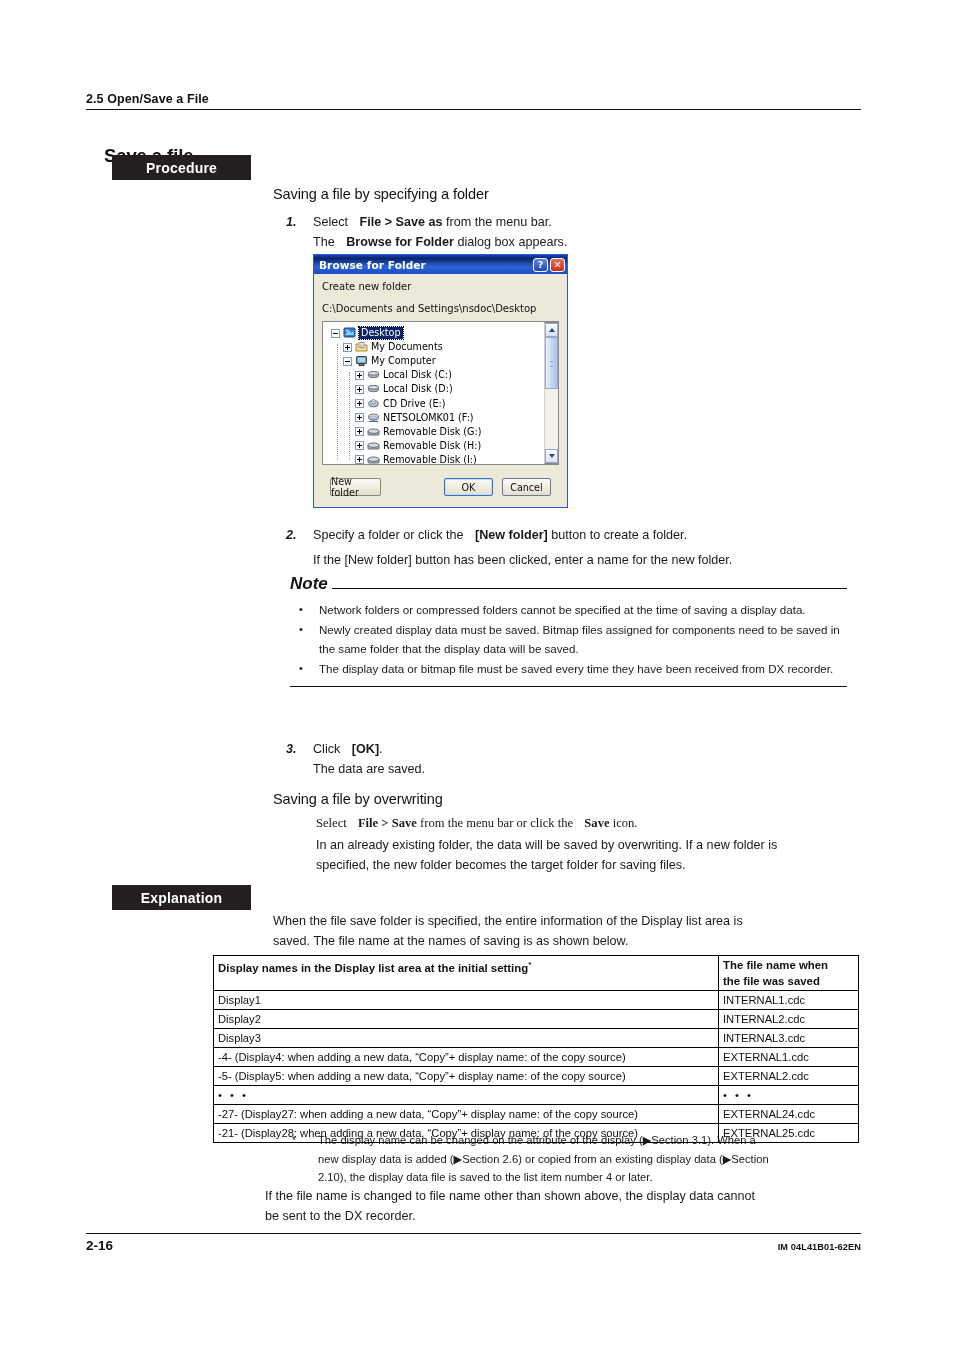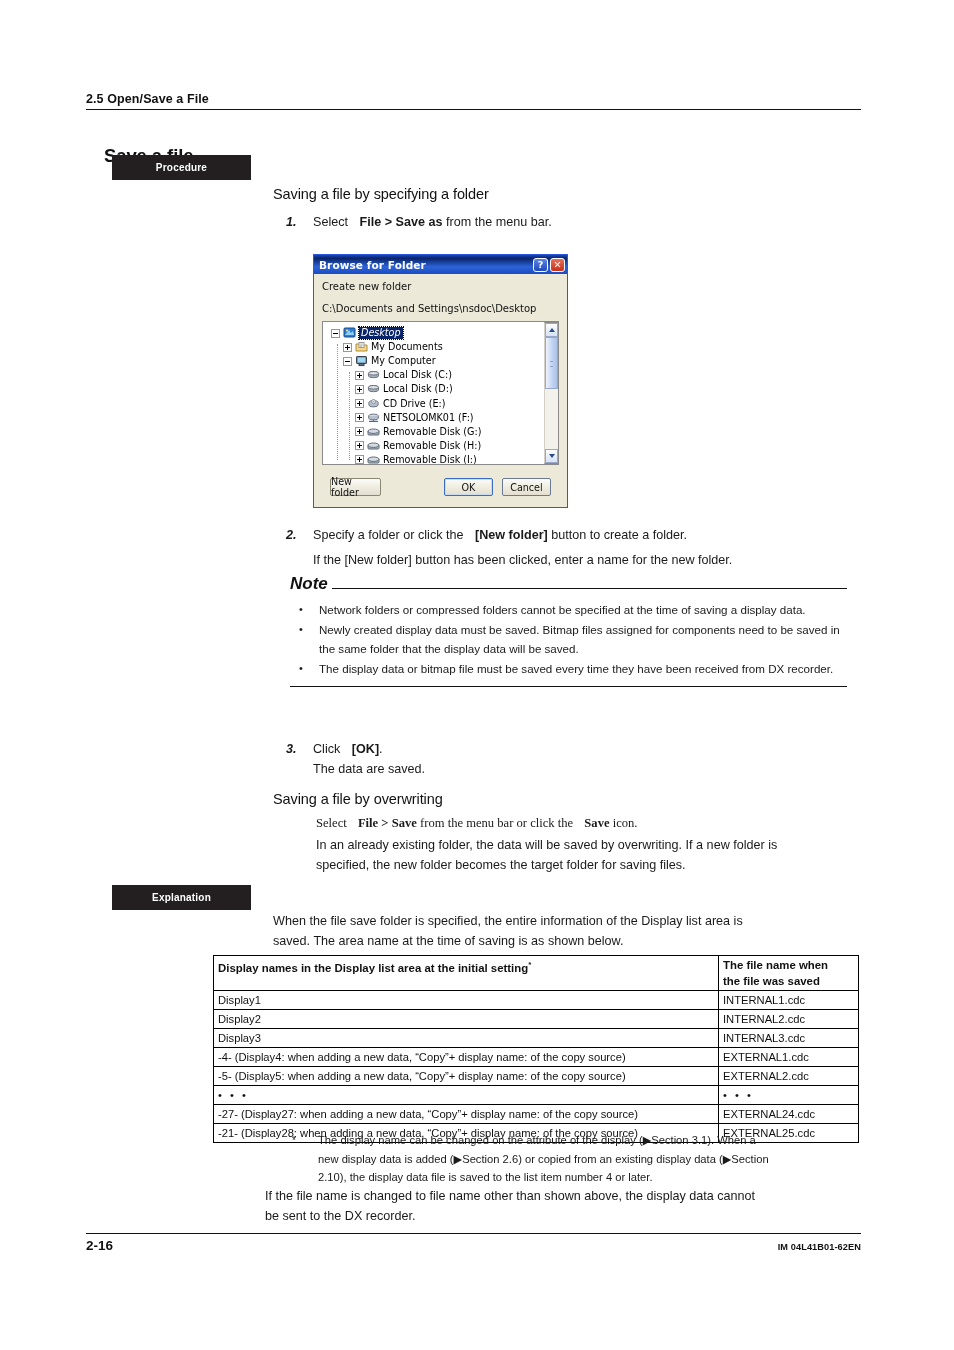--- a/index.html
+++ b/index.html
@@ -42,21 +42,21 @@
     top: 145px;
     font-size: 18.5px;
     font-weight: bold;
     color: #111;
     letter-spacing: -0.1px;
   }
   .tag-box {
     position: absolute;
     background: #231f20;
     color: #ffffff;
-    font-size: 10px;
+    font-size: 14px;
     font-weight: bold;
     letter-spacing: 0.2px;
     display: flex;
     align-items: center;
     justify-content: center;
   }
   #tag-procedure {
     left: 112px;
     top: 155px;
     width: 139px;
@@ -277,21 +277,20 @@
     margin-right: 3px;
     flex: 0 0 13px;
     display: block;
   }
   .tree-row .tlabel { line-height: 12px; }
   .tree-row.selected .tlabel {
     background: #0a246a;
     color: #ffffff;
     padding: 0 2px;
     outline: 1px dotted #000;
-    font-style: italic;
   }
   .ind-0 { padding-left: 4px; }
   .ind-1 { padding-left: 16px; }
   .ind-2 { padding-left: 28px; }
 
   .guide {
     position: absolute;
     left: 13.5px;
     top: 22px;
     bottom: 4px;
@@ -463,20 +462,21 @@
 <div class="tag-box" id="tag-procedure">
   <span>Procedure</span>
 </div>
 
 <div class="sub-head" id="sub-head-1">Saving a file by specifying a folder</div>
 
 <div class="step" id="step-1">
   <div class="num">1.</div>
   <div class="body">
     <span class="ln"><span>Select </span><b>File &gt; Save as</b><span> from the menu bar.</span></span>
+    <span class="ln"><span>The </span><b>Browse for Folder</b><span> dialog box appears.</span></span>
   </div>
 </div>
 
 <div class="bff-dialog">
 
   <div class="bff-titlebar">
     <div class="bff-title">Browse for Folder</div>
     <div class="bff-btns">
       <div class="tb-btn tb-help">?</div>
       <div class="tb-btn tb-close">✕</div>
@@ -653,21 +653,21 @@
   <span class="ln2">In an already existing folder, the data will be saved by overwriting. If a new folder is</span>
   <span class="ln3">specified, the new folder becomes the target folder for saving files.</span>
 </div>
 
 <div class="tag-box" id="tag-explanation">
   <span>Explanation</span>
 </div>
 
 <div class="para" id="exp-para">
   <span class="ln">When the file save folder is specified, the entire information of the Display list area is</span>
-  <span class="ln">saved. The area name at the time of saving is as shown below.</span>
+  <span class="ln">saved. The file name at the names of saving is as shown below.</span>
 </div>
 
 <table class="exp-table">
   <thead>
     <tr>
       <th class="col-a"><span>Display names in the Display list area at the initial setting</span><span class="sup">*</span></th>
       <th class="col-b"><span>The file name when</span><br><span>the file was saved</span></th>
     </tr>
   </thead>
   <tbody id="table-body">

